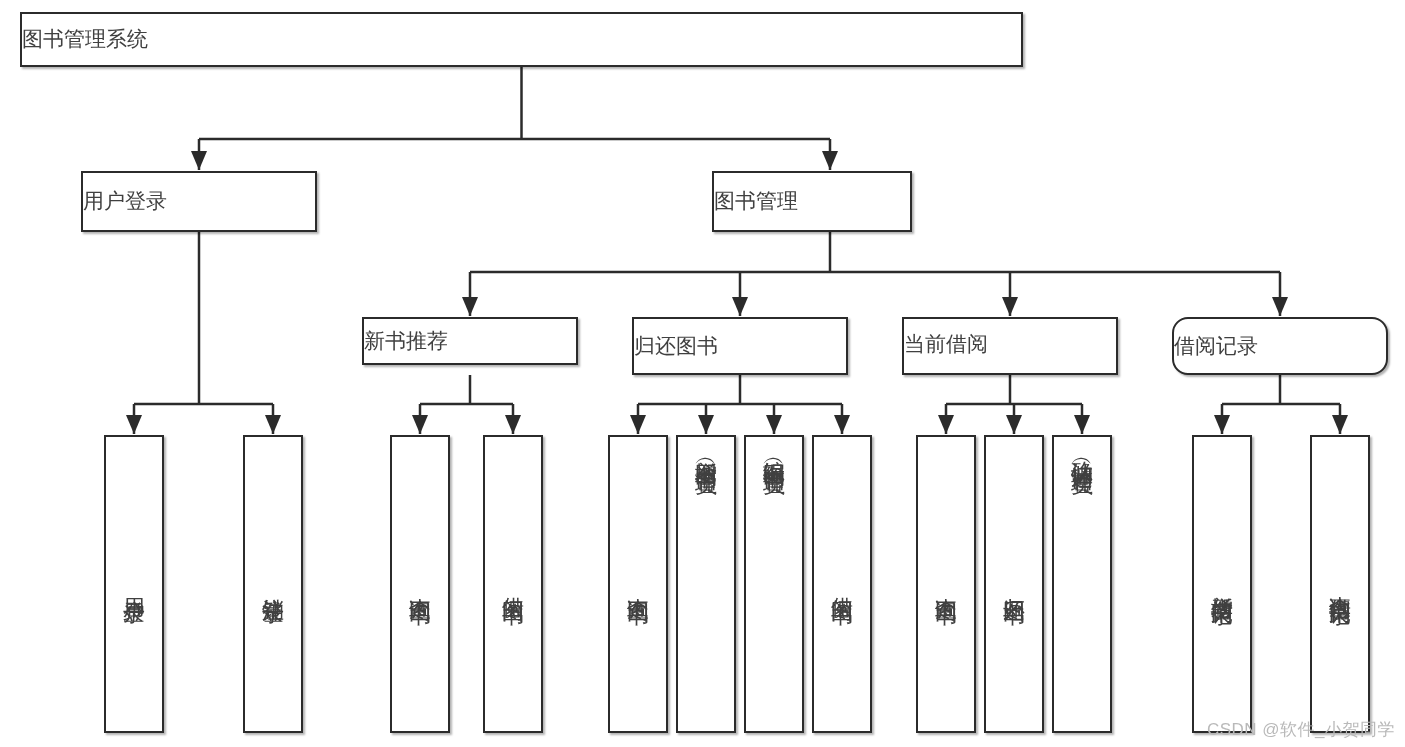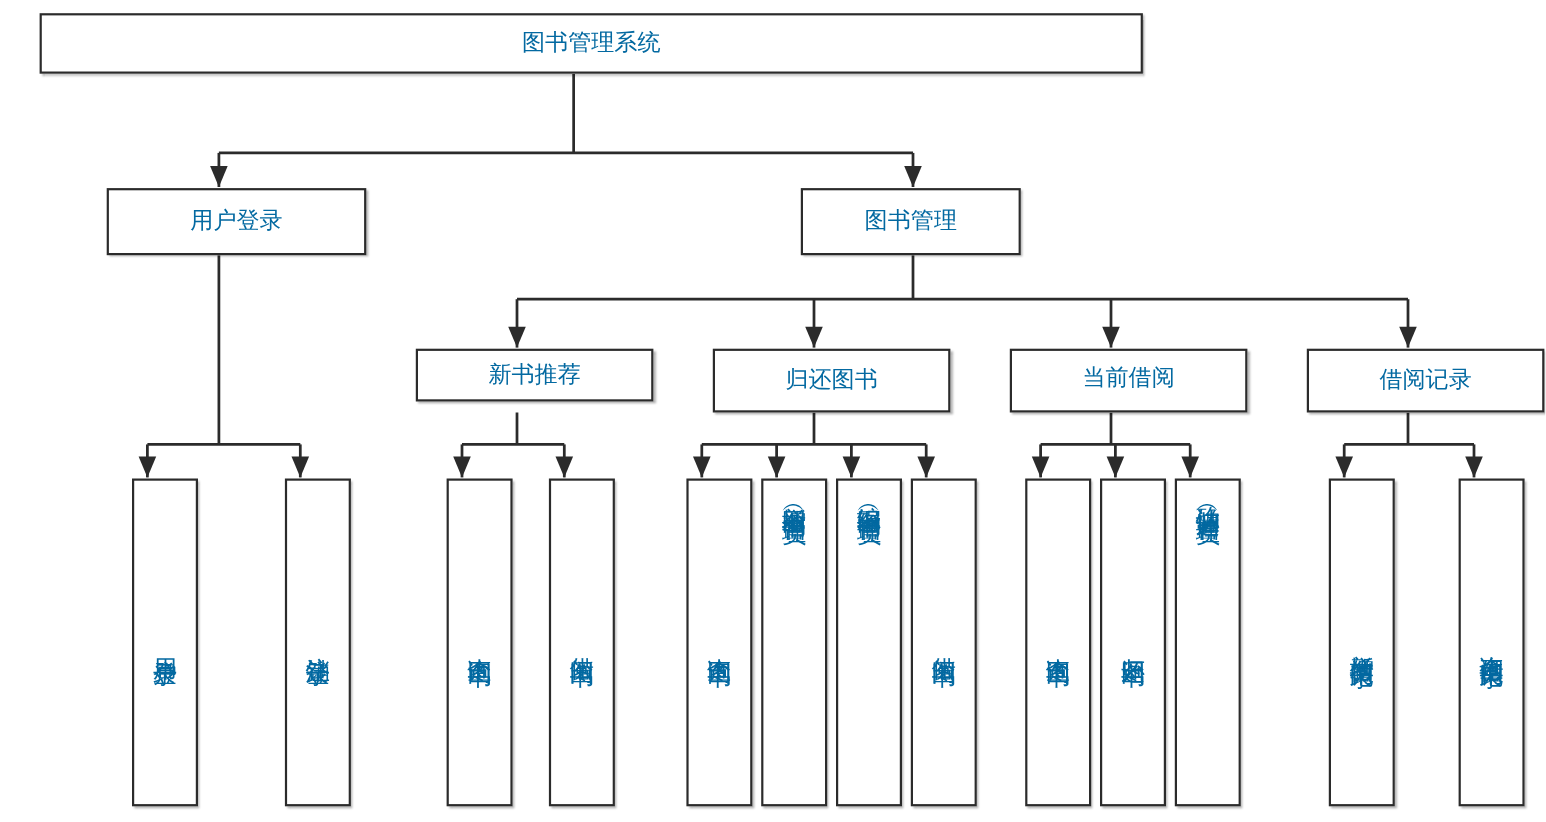--- a/index.html
+++ b/index.html
@@ -25,23 +25,22 @@
     height: 747px;
   }
   .node {
     position: absolute;
     box-sizing: border-box;
     background: #ffffff;
     border: 2px solid #2b2b2b;
     box-shadow: 2px 2px 2px rgba(0,0,0,0.30);
     display: flex;
     align-items: center;
-    justify-content: center;
-    color: #0369a1;
-    margin-left: 16px;
+    justify-content: flex-start;
+    color: #404040;
   }
   .node .label {
     display: block;
     text-align: center;
     line-height: 1.18;
     white-space: nowrap;
   }
   .node.horiz .label {
     font-size: 21px;
   }
@@ -145,21 +144,21 @@
       </div>
       <div class="node horiz" style="left: 362px; top: 317px; width: 216px; height: 48px;">
         <span class="label">新书推荐</span>
       </div>
       <div class="node horiz" style="left: 632px; top: 317px; width: 216px; height: 58px;">
         <span class="label">归还图书</span>
       </div>
       <div class="node horiz" style="left: 902px; top: 317px; width: 216px; height: 58px; font-family: Liberation Mono, monospace;">
         <span class="label">当前借阅</span>
       </div>
-      <div class="node horiz" style="left: 1172px; top: 317px; width: 216px; height: 58px;">
+      <div class="node horiz" style="left: 1172px; top: 317px; width: 216px; height: 58px; border-radius: 16px;">
         <span class="label">借阅记录</span>
       </div>
       <div class="node vert center" style="left: 104px; top: 435px; width: 60px; height: 298px;">
         <span class="label">用户登录</span>
       </div>
       <div class="node vert center" style="left: 243px; top: 435px; width: 60px; height: 298px;">
         <span class="label">注销登录</span>
       </div>
       <div class="node vert center" style="left: 390px; top: 435px; width: 60px; height: 298px;">
         <span class="label">查询图书</span>
@@ -188,13 +187,14 @@
       <div class="node vert top" style="left: 1052px; top: 435px; width: 60px; height: 298px;">
         <span class="label">确认归还（管理员）</span>
       </div>
       <div class="node vert center" style="left: 1192px; top: 435px; width: 60px; height: 298px;">
         <span class="label">新增借阅记录</span>
       </div>
       <div class="node vert center" style="left: 1310px; top: 435px; width: 60px; height: 298px;">
         <span class="label">查询借阅记录</span>
       </div>
     </div>
+  <div id="watermark">CSDN @软件_小贺同学</div>
 </div>
 
 </body></html>

